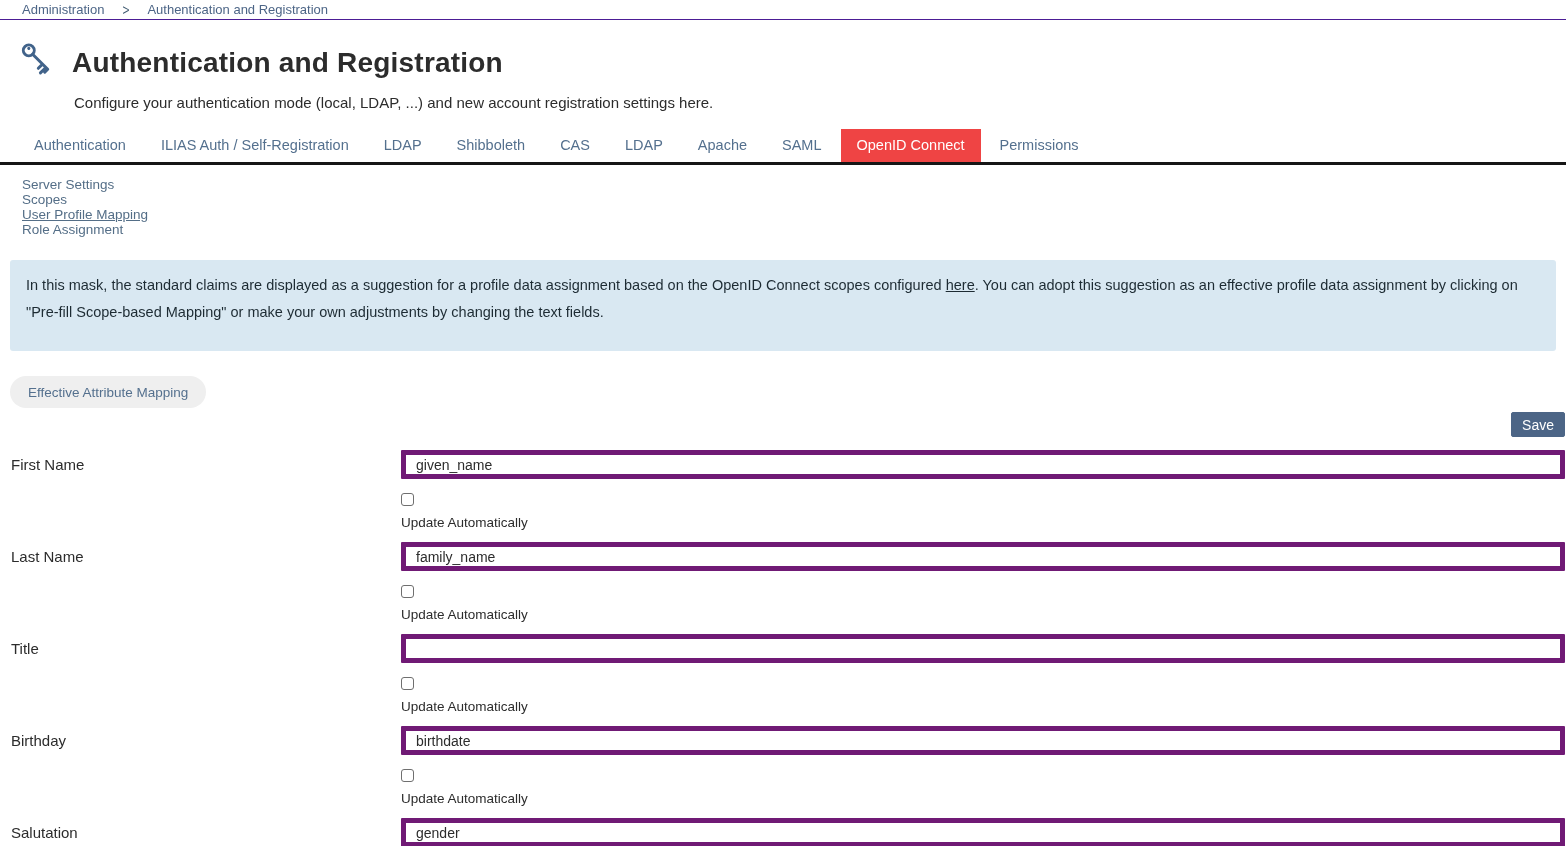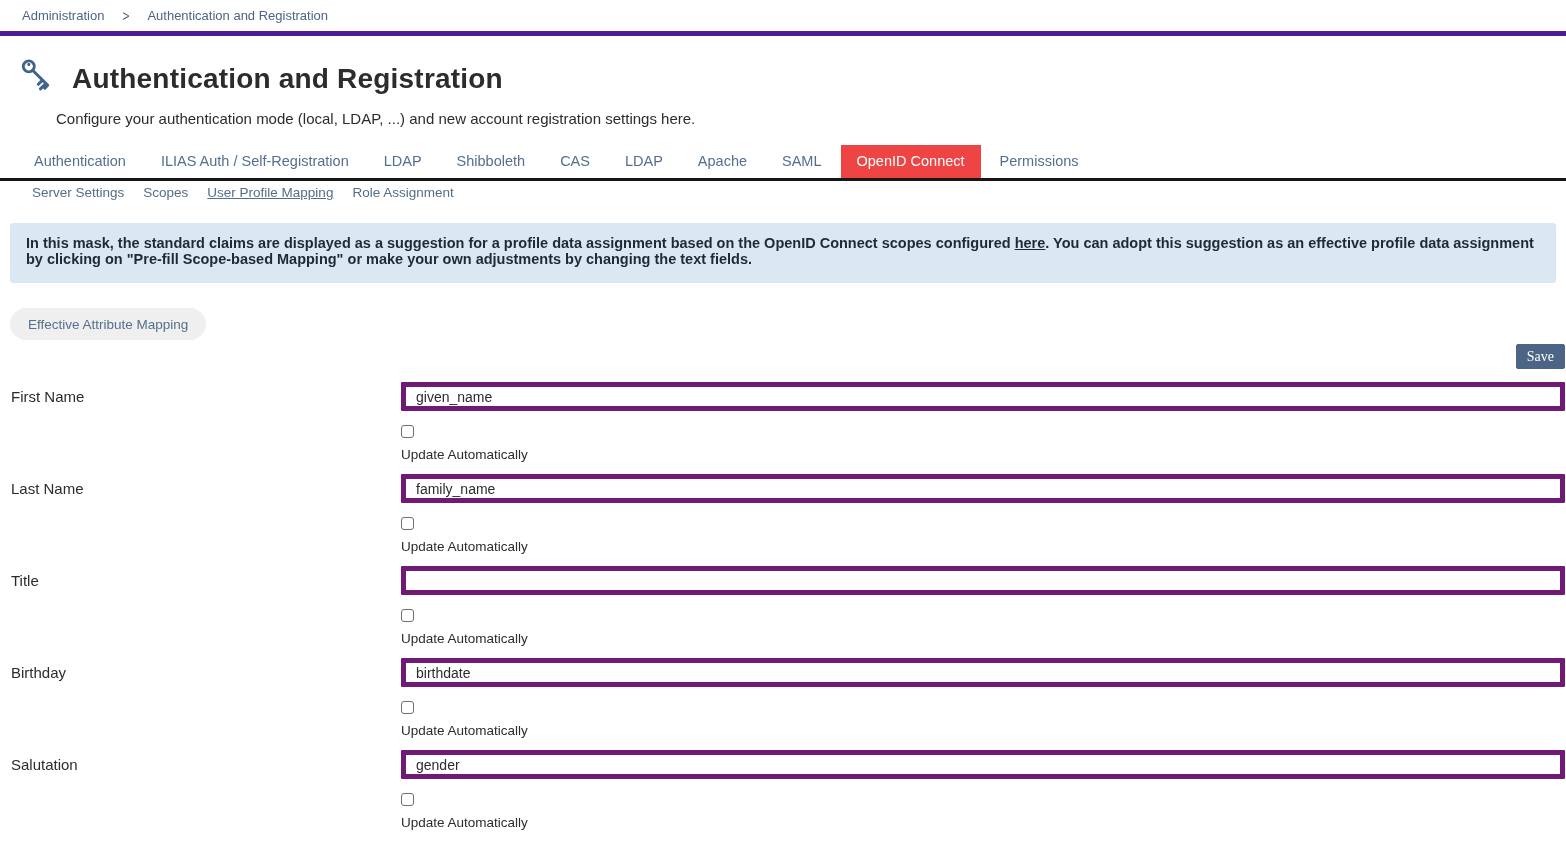--- a/index.html
+++ b/index.html
@@ -1,60 +1,60 @@
 <!DOCTYPE html>
 <html><head>
 <meta charset="utf-8">
 <style>
   * { margin: 0; padding: 0; box-sizing: border-box; }
   html, body { width: 1566px; height: 846px; overflow: hidden; background: #ffffff;
     font-family: "Liberation Sans", sans-serif; color: #2c2c2c; }
 
   
-  .crumb-bar { height: 36px; display: flex; align-items: center; padding-left: 22px;
-    border-bottom: 5px solid #4c1d95; background: #ffffff; }
+  .crumb-bar { height: 20px; display: flex; align-items: center; padding-left: 22px;
+    border-bottom: 1px solid #4c1d95; background: #ffffff; }
   .crumb-link { font-size: 13px; color: #4c6586; text-decoration: none; cursor: pointer; }
   .crumb-sep { margin: 0 18px; color: #3f5a70; font-size: 12px; display: inline-block;
     transform: scaleY(1.25); }
 
   
   .header { padding: 22px 0 0 12px; }
   .header-row { display: flex; align-items: center; gap: 18px; }
   .key-icon { width: 42px; height: 42px; flex: 0 0 auto; }
   .page-title { font-size: 28px; font-weight: 700; color: #2c2c2c; letter-spacing: 0.2px; }
-  .page-subtitle { font-size: 15px; color: #2c2c2c; margin: 10px 0 0 44px; }
+  .page-subtitle { font-size: 15px; color: #2c2c2c; margin: 10px 0 0 62px; }
 
   
   .tabs-wrap { margin-top: 18px; border-bottom: 3px solid #161616; }
   .tabs { display: flex; align-items: flex-end; padding-left: 25px; margin-left: 9px; }
   .tab { font-size: 14.5px; color: #54708e; padding: 8px 0 9px 0; margin-right: 35px;
     cursor: pointer; white-space: nowrap; }
   .tab.active { background: #ef4444; color: #ffffff; padding: 8px 16px 9px 16px;
     margin-left: -16px; margin-right: 19px; }
 
   
-  .subtabs { display: flex; padding-left: 32px; margin-top: 4px; }
+  .subtabs { display: flex; padding-left: 22px; margin-top: 12px; flex-direction: column; }
   .subtab { font-size: 13.5px; color: #546e87; margin-right: 19px; cursor: pointer; }
   .subtab.active { text-decoration: underline; }
 
   
   .info-box { margin: 23px 10px 0 10px; background: #d9e8f2; border-radius: 3px;
-    padding: 12px 16px 16px 16px; font-size: 14.5px; line-height: 16px; color: #1d2b33; font-weight: bold; }
+    padding: 12px 16px 25px 16px; font-size: 14.5px; line-height: 27px; color: #1d2b33; }
   .info-box a { color: #1d2b33; text-decoration: underline; cursor: pointer; }
 
   
   .view-control { margin: 25px 0 0 10px; display: inline-flex; align-items: center;
     background: #efefef; border-radius: 17px; height: 32px; }
   .vc-opt { font-size: 13.5px; color: #54708e; padding: 0 17px; height: 36px;
     display: flex; align-items: center; cursor: pointer; border-radius: 17px;
     border: 1px solid transparent; white-space: nowrap; }
   .vc-opt.active { background: #ffffff; border: 1px solid #2c2c2c; color: #2c2c2c; }
 
   
-  .toolbar { display: flex; justify-content: flex-end; margin: 4px 1px 13px 0; font-family: Liberation Serif, serif; }
+  .toolbar { display: flex; justify-content: flex-end; margin: 4px 1px 13px 0; }
   .btn-primary { background: #4c6586; color: #ffffff; border: 1px solid #4c6586;
     font-size: 14px; font-family: inherit; padding: 3px 10px; height: 25px;
     border-radius: 2px; cursor: pointer; }
 
   
   .form { padding-left: 11px; }
   .form-row { display: flex; min-height: 92px; }
   .field-label { width: 390px; flex: 0 0 390px; font-size: 15px; color: #2c2c2c;
     padding-top: 6px; }
   .field-main { flex: 1; margin-right: 1px; }

